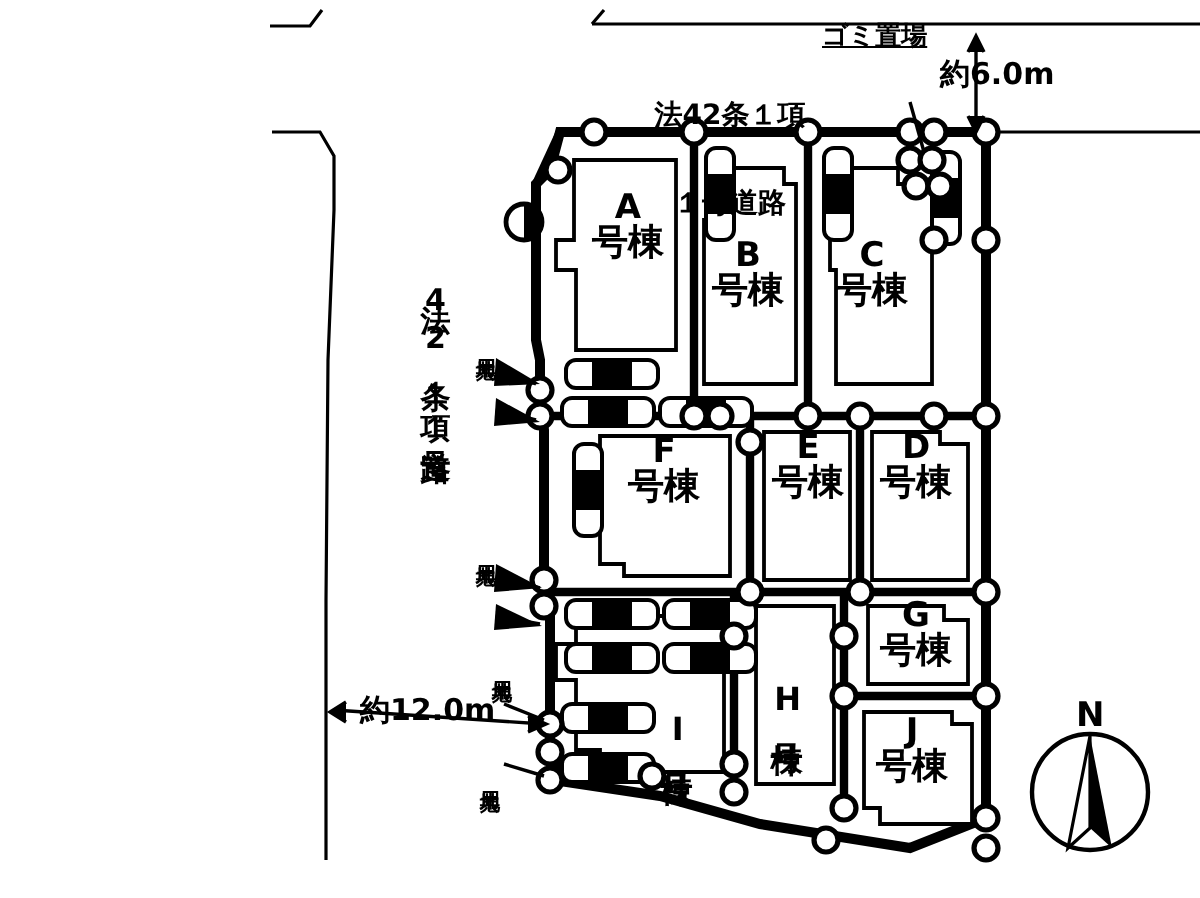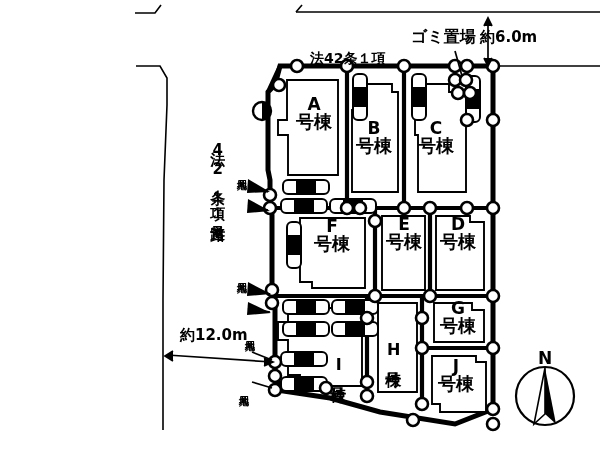--- a/index.html
+++ b/index.html
@@ -9,21 +9,21 @@
   svg{position:absolute;left:0;top:0;}
   .lbl{position:absolute;font-weight:700;line-height:1.05;white-space:pre;}
   .vert{writing-mode:vertical-rl;text-orientation:upright;}
   .plotlabel{position:absolute;text-align:center;font-weight:700;line-height:1.02;}
   .plotlabel .ltr{display:block;font-size:17px;}
   .plotlabel .suf{display:block;font-size:18px;}
   .plotlabel.vmode{writing-mode:vertical-rl;text-orientation:upright;}
   .plotlabel.vmode .ltr,.plotlabel.vmode .suf{display:inline;font-size:16px;}
   .small{font-size:10px;font-weight:700;}
   .dim{font-size:15px;font-weight:700;letter-spacing:0px;}
-  .road{font-size:14px;font-weight:700;}
+  .road{font-size:14px;font-weight:700;text-align:center;}
   .legend{font-size:24px;font-weight:700;}
   .compassN{position:absolute;font-size:17px;font-weight:700;}
 </style>
 </head>
 <body>
 
 <div id="stage">
 
 <svg width="600" height="449" viewBox="0 0 600 449">
   <rect x="0" y="0" width="600" height="449" fill="#ffffff"></rect>
@@ -204,27 +204,28 @@
 
   <g>
     <circle cx="545" cy="396" r="29" fill="#fff" stroke="#000" stroke-width="2.2"></circle>
     <polygon points="545,368 534,424 545,414" fill="#fff" stroke="#000" stroke-width="1.6"></polygon>
     <polygon points="545,368 556,424 545,414" fill="#000"></polygon>
   </g>
 </svg>
 
 <div class="lbl road" style="left:310px;top:22px;width:110px;">
   <div>法42条１項</div>
-</div>
-
-<div class="lbl" style="left:411px;top:29px;font-size:16px;">ゴミ置場</div>
-
-<div class="lbl dim" style="left:480px;top:30px;">約6.0m</div>
-
-<div class="lbl dim" style="left:180px;top:328px;">約12.0m</div>
+  <div>１号道路</div>
+</div>
+
+<div class="lbl" style="left:411px;top:12px;font-size:13px;text-decoration:underline;">ゴミ置場</div>
+
+<div class="lbl dim" style="left:470px;top:30px;">約6.0m</div>
+
+<div class="lbl dim" style="left:180px;top:348px;">約12.0m</div>
 
 <div class="lbl vert" style="left:209px;top:140px;font-size:15px;letter-spacing:1px;">法42条１項１号道路</div>
 
 <div class="lbl vert small" style="left:236px;top:172px;">共用地</div>
 <div class="lbl vert small" style="left:236px;top:275px;">共用地</div>
 <div class="lbl vert small" style="left:244px;top:333px;">共用地</div>
 <div class="lbl vert small" style="left:238px;top:388px;">共用地</div>
 
 <div class="plotlabel" style="left:288px;top:96px;width:52px;">
   <span class="ltr">A</span>

